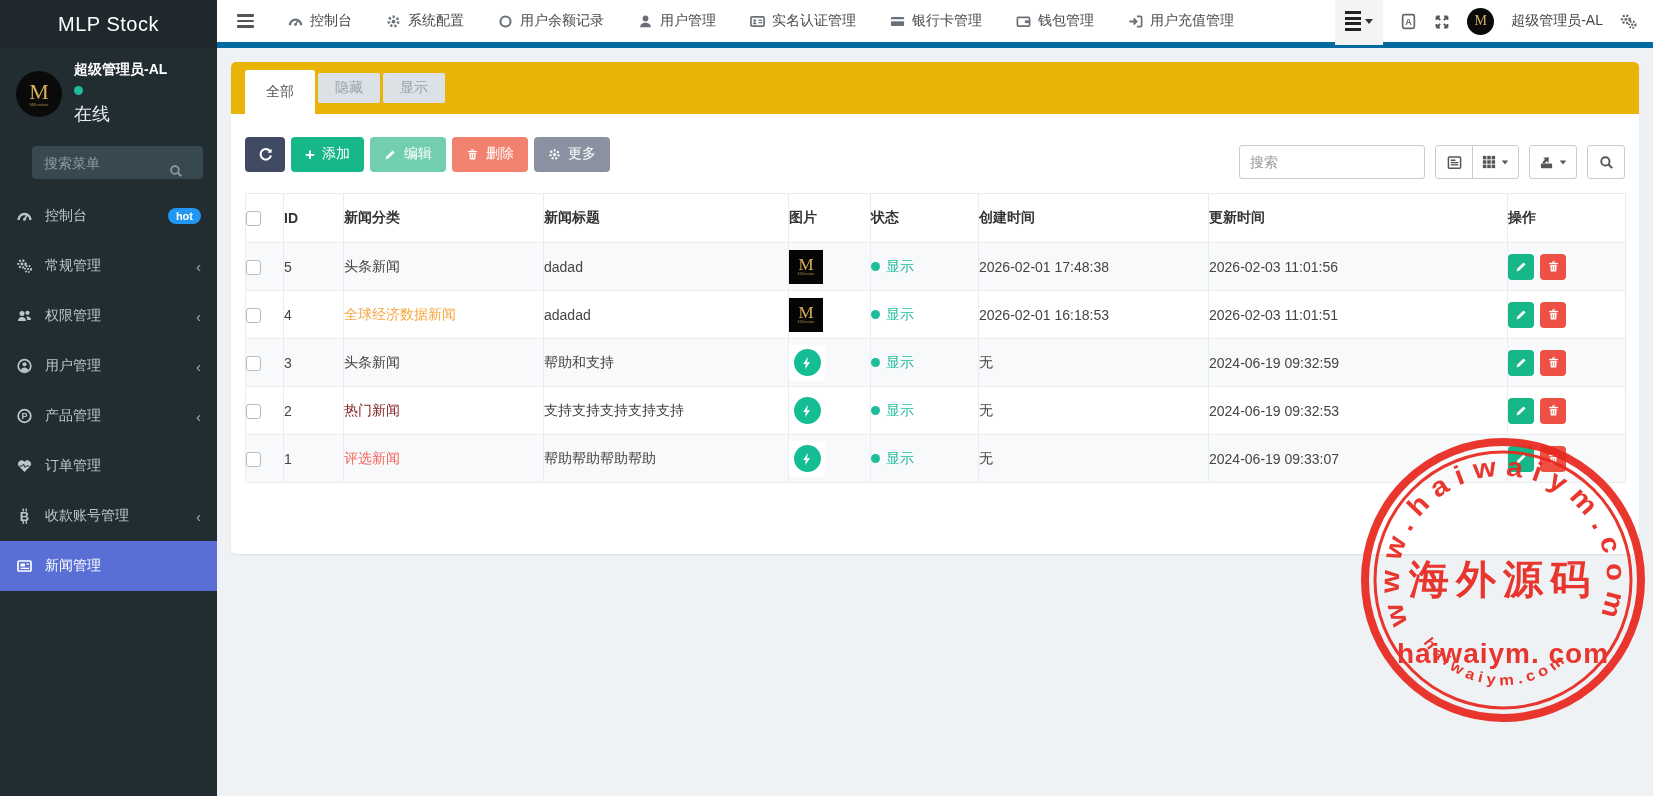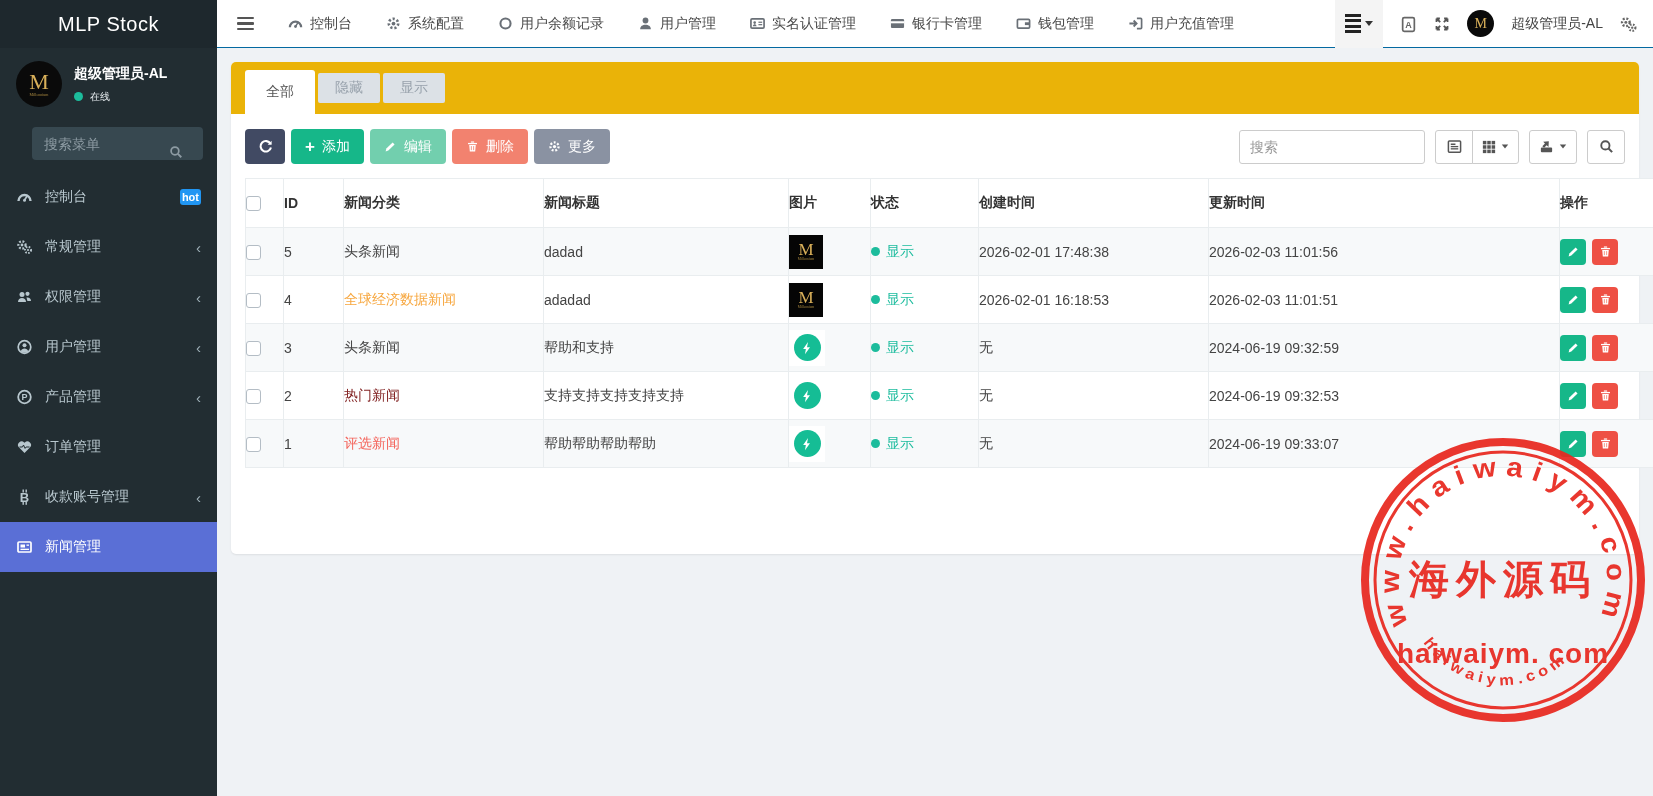--- a/index.html
+++ b/index.html
@@ -1,19 +1,19 @@
 <!DOCTYPE html>
 <html><head>
 <meta charset="utf-8">
 <style>
   * { margin:0; padding:0; box-sizing:border-box; }
   html,body { width:1653px; height:796px; overflow:hidden; font-family:"Liberation Sans",sans-serif; background:#eff2f5; position:relative; }
 
   
-  .navbar { position:absolute; top:0; left:0; width:1653px; height:48px; background:#fff; display:flex; align-items:stretch; z-index:20; border-bottom:1px solid #0369a1; }
+  .navbar { position:absolute; top:0; left:0; width:1653px; height:48px; background:#fff; display:flex; align-items:stretch; z-index:20; border-bottom:6px solid #0369a1; }
   .logo { width:217px; height:48px; background:#1e282d; color:#fff; font-size:20px; font-weight:500; display:flex; align-items:center; justify-content:center; letter-spacing:.5px; }
   .nav-left { flex:1; display:flex; align-items:center; gap:34px; padding-left:20px; }
   .hamburger { display:inline-flex; flex-direction:column; gap:3px; cursor:pointer; }
   .hamburger i { width:17px; height:2.5px; background:#555; border-radius:1px; }
   .nav-item { display:inline-flex; align-items:center; gap:7px; font-size:14px; color:#4a4a4a; cursor:pointer; white-space:nowrap; }
   .nav-item .ic { color:#6a7077; }
   .nav-right { display:flex; align-items:center; gap:17px; padding-right:16px; }
   .nav-dd { height:48px; width:48px; background:#f4f4f4; border:none; display:flex; align-items:center; justify-content:center; gap:4px; cursor:pointer; }
   .bars4 { display:inline-flex; flex-direction:column; gap:2.5px; }
   .bars4 i { width:16px; height:3px; background:#222; }
@@ -21,51 +21,51 @@
   .avatar { width:27px; height:27px; border-radius:50%; background:#0a0a0a; color:#d9b05a; display:flex; flex-direction:column; align-items:center; justify-content:center; font-family:"Liberation Serif",serif; font-size:14px; line-height:1; overflow:hidden; }
   .avatar small { font-size:3px; color:#a9883f; letter-spacing:0; }
   .nav-user-name { font-size:14px; color:#444; }
 
   
   .sidebar { position:absolute; top:48px; left:0; width:217px; height:748px; background:#222d32; z-index:15; }
   .user-panel { display:flex; gap:12px; padding:13px 12px 10px 16px; align-items:center; }
   .user-panel .avatar { width:46px; height:46px; font-size:22px; }
   .user-panel .avatar small { font-size:4px; }
   .up-name { color:#fff; font-size:14px; font-weight:bold; margin-bottom:7px; }
-  .up-status { display:flex; align-items:center; gap:7px; color:#e8eef1; font-size:10px; }
+  .up-status { display:flex; align-items:flex-start; gap:7px; color:#e8eef1; font-size:18px;flex-direction:column; }
   .dot { width:9px; height:9px; border-radius:50%; background:#1cbc9c; display:inline-block; }
   .side-search { position:relative; margin:10px 14px 4px 32px; }
   .side-search input { width:100%; height:33px; background:#374850; border:none; border-radius:4px; color:#cfd8dc; font-size:14px; padding:0 32px 0 12px; outline:none; }
   .side-search input::placeholder { color:#8d9ba3; }
   .side-search .ic { position:absolute; right:10px; top:9px; color:#8d9ba3; }
   .menu { list-style:none; margin-top:12px; }
   .menu li { height:50px; display:flex; align-items:center; gap:12px; padding:0 16px; color:#b8c7ce; font-size:14px; cursor:pointer; }
   .menu li .ic { color:#b8c7ce; width:17px; text-align:center; flex:0 0 17px; }
   .menu li.active { background:#5a6fd6; color:#fff; }
   .menu li.active .ic { color:#fff; }
   .chev { margin-left:auto; font-size:15px; color:#9fb0b8; line-height:1; }
-  .hot-badge { margin-left:auto; background:#2196f3; color:#fff; font-size:11px; font-weight:bold; padding:2px 2px; border-radius:3px; }
+  .hot-badge { margin-left:auto; background:#2196f3; color:#fff; font-size:11px; font-weight:bold; padding:2px 8px; border-radius:8px; }
 
   
   .main { position:absolute; top:48px; left:217px; width:1436px; height:748px; background:#eff2f5; padding:14px; }
   .card { background:#fff; border-radius:5px; box-shadow:0 1px 2px rgba(0,0,0,.08); height:492px; position:relative; }
   .tabstrip { height:52px; background:#eab308; border-radius:5px 5px 0 0; display:flex; align-items:flex-end; padding-left:14px; gap:3px; }
   .tab { font-size:14px; cursor:pointer; }
   .tab.inactive { background:#dce1e6; color:#98a2ac; padding:6px 17px; margin-bottom:11px; border-radius:2px; }
   .tab.active { background:#fff; color:#555; padding:13px 21px; border-radius:3px 3px 0 0; }
   .toolbar { display:flex; align-items:center; padding:15px 14px 14px 14px; }
   .btn { height:35px; border:none; border-radius:4px; color:#fff; font-size:14px; display:inline-flex; align-items:center; gap:7px; padding:0 14px; cursor:pointer; font-family:inherit; }
   .btn + .btn { margin-left:6px; }
   .btn-refresh { background:#414a63; width:40px; justify-content:center; padding:0; }
   .btn-add { background:#16b789; }
   .btn-edit { background:#72cfae; }
   .btn-del { background:#f2826f; }
   .btn-more { background:#8a92a2; }
   .plus { font-size:17px; font-weight:bold; line-height:1; }
-  .tb-right { margin-left:auto; display:flex; align-items:center; gap:10px; }
+  .tb-right { margin-left:auto; display:flex; align-items:center; gap:10px;margin-top:16px; }
   .tb-search { width:186px; height:34px; border:1px solid #ccc; border-radius:3px; font-size:14px; padding:0 10px; outline:none; color:#333; font-family:inherit; }
   .tb-search::placeholder { color:#999; }
   .ibtn-group { display:flex; }
   .ibtn { height:34px; min-width:38px; background:#fff; border:1px solid #ccc; color:#555; display:inline-flex; align-items:center; justify-content:center; gap:5px; cursor:pointer; padding:0 9px; }
   .ibtn-group .ibtn:first-child { border-radius:3px 0 0 3px; }
   .ibtn-group .ibtn:last-child { border-radius:0 3px 3px 0; margin-left:-1px; }
   .ibtn.single { border-radius:3px; }
   .ibtn .caret { border-top-color:#555; transform:scale(.8); }
 
   .tbl-wrap { margin:0 14px; }
@@ -385,21 +385,21 @@
       <table>
         <thead>
             <tr id="thead-row">
               <th style="width: 38px;"><span class="cb"></span></th>
               <th style="width: 60px;">ID</th>
               <th style="width: 200px;">新闻分类</th>
               <th style="width: 245px;">新闻标题</th>
               <th style="width: 82px;">图片</th>
               <th style="width: 108px; margin-top: 45px;">状态</th>
               <th style="width: 230px;">创建时间</th>
-              <th style="width: 351px;">更新时间</th>
+              <th style="width: 299px;">更新时间</th>
               <th style="width: 118px;">操作</th>
             </tr>
           </thead>
         <tbody id="tbody">
             <tr>
               <td><span class="cb"></span></td>
               <td>5</td>
               <td><span style="color:#444444">头条新闻</span></td>
               <td>dadad</td>
               <td><span class="thumb-logo">

